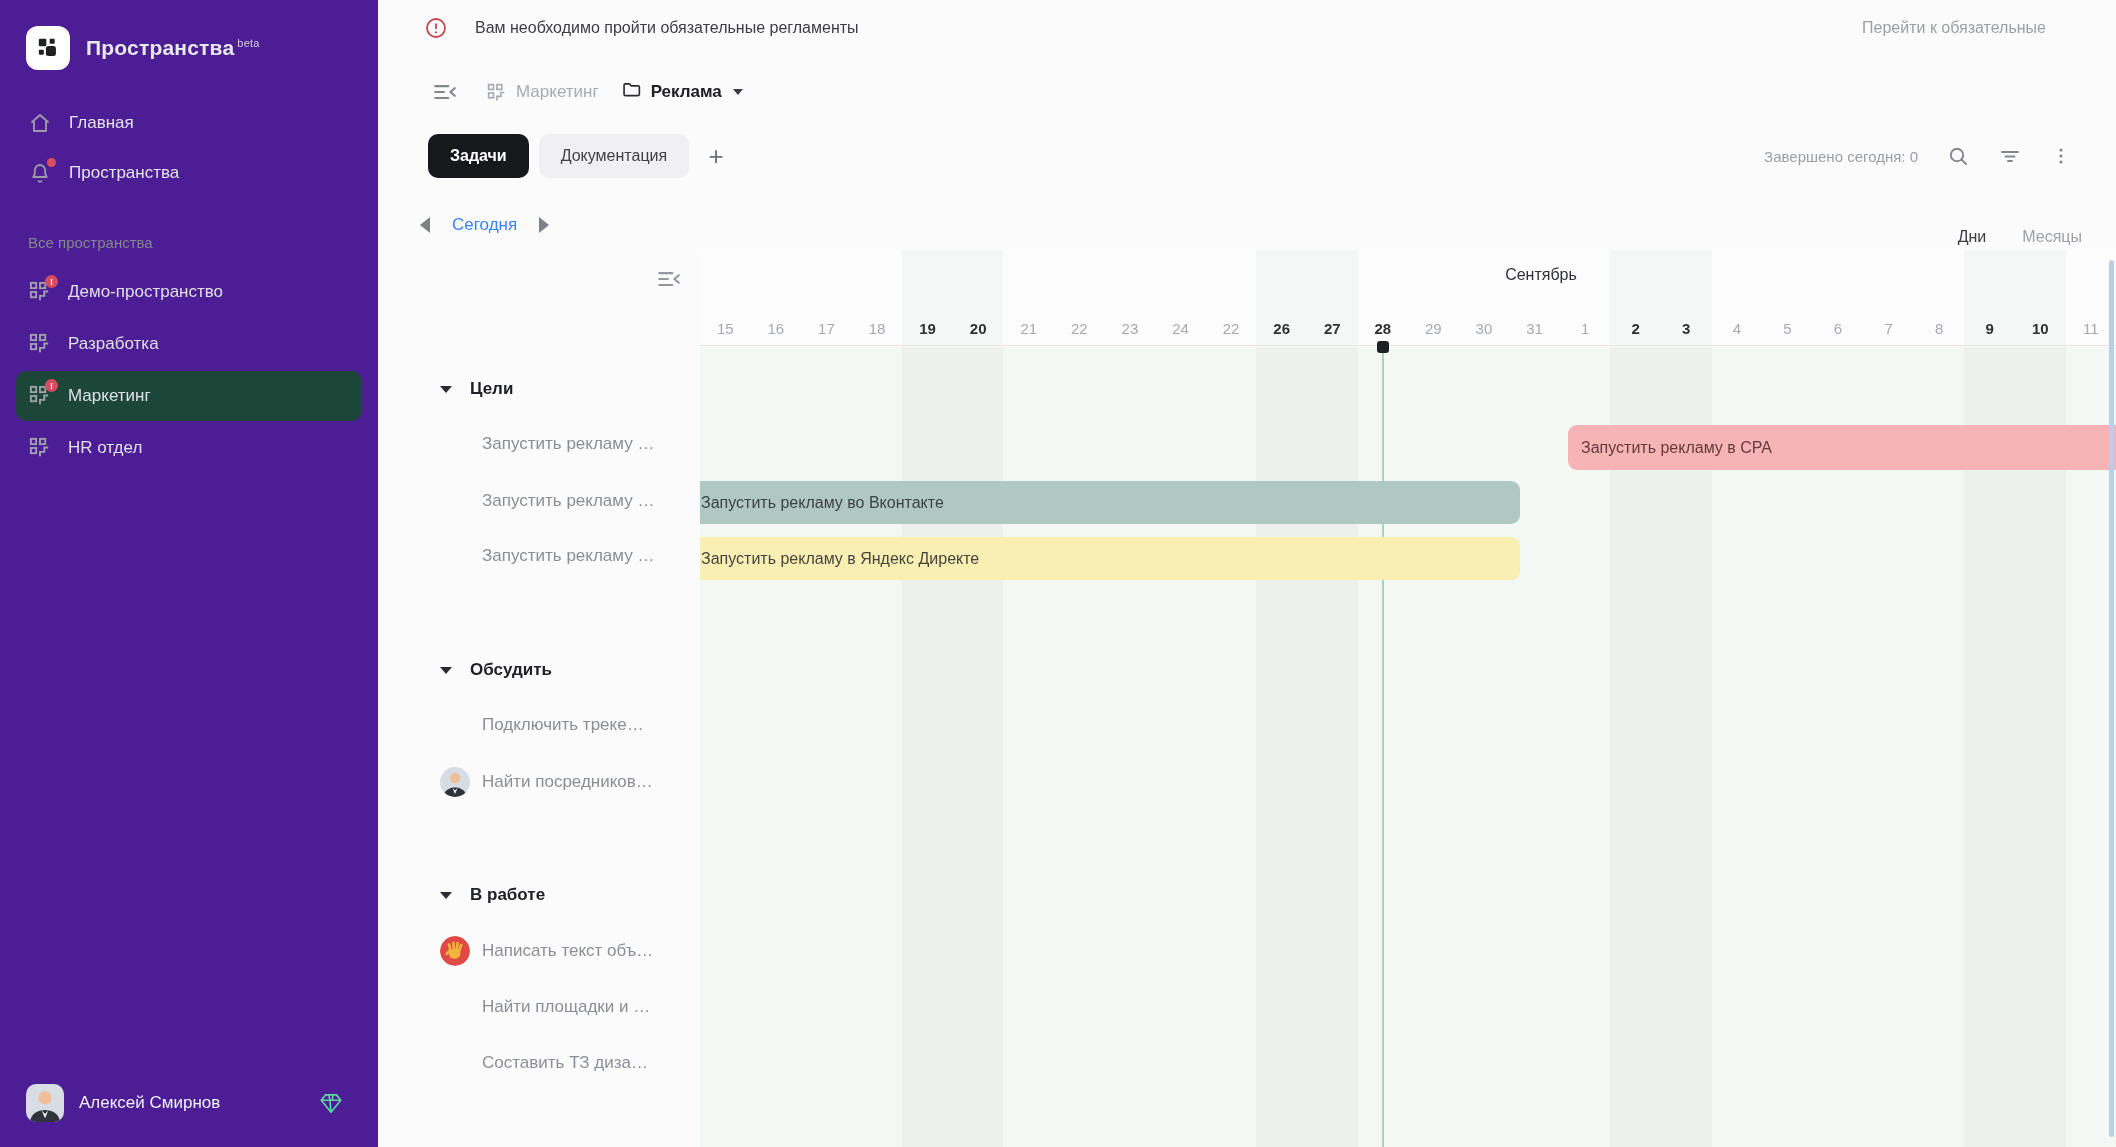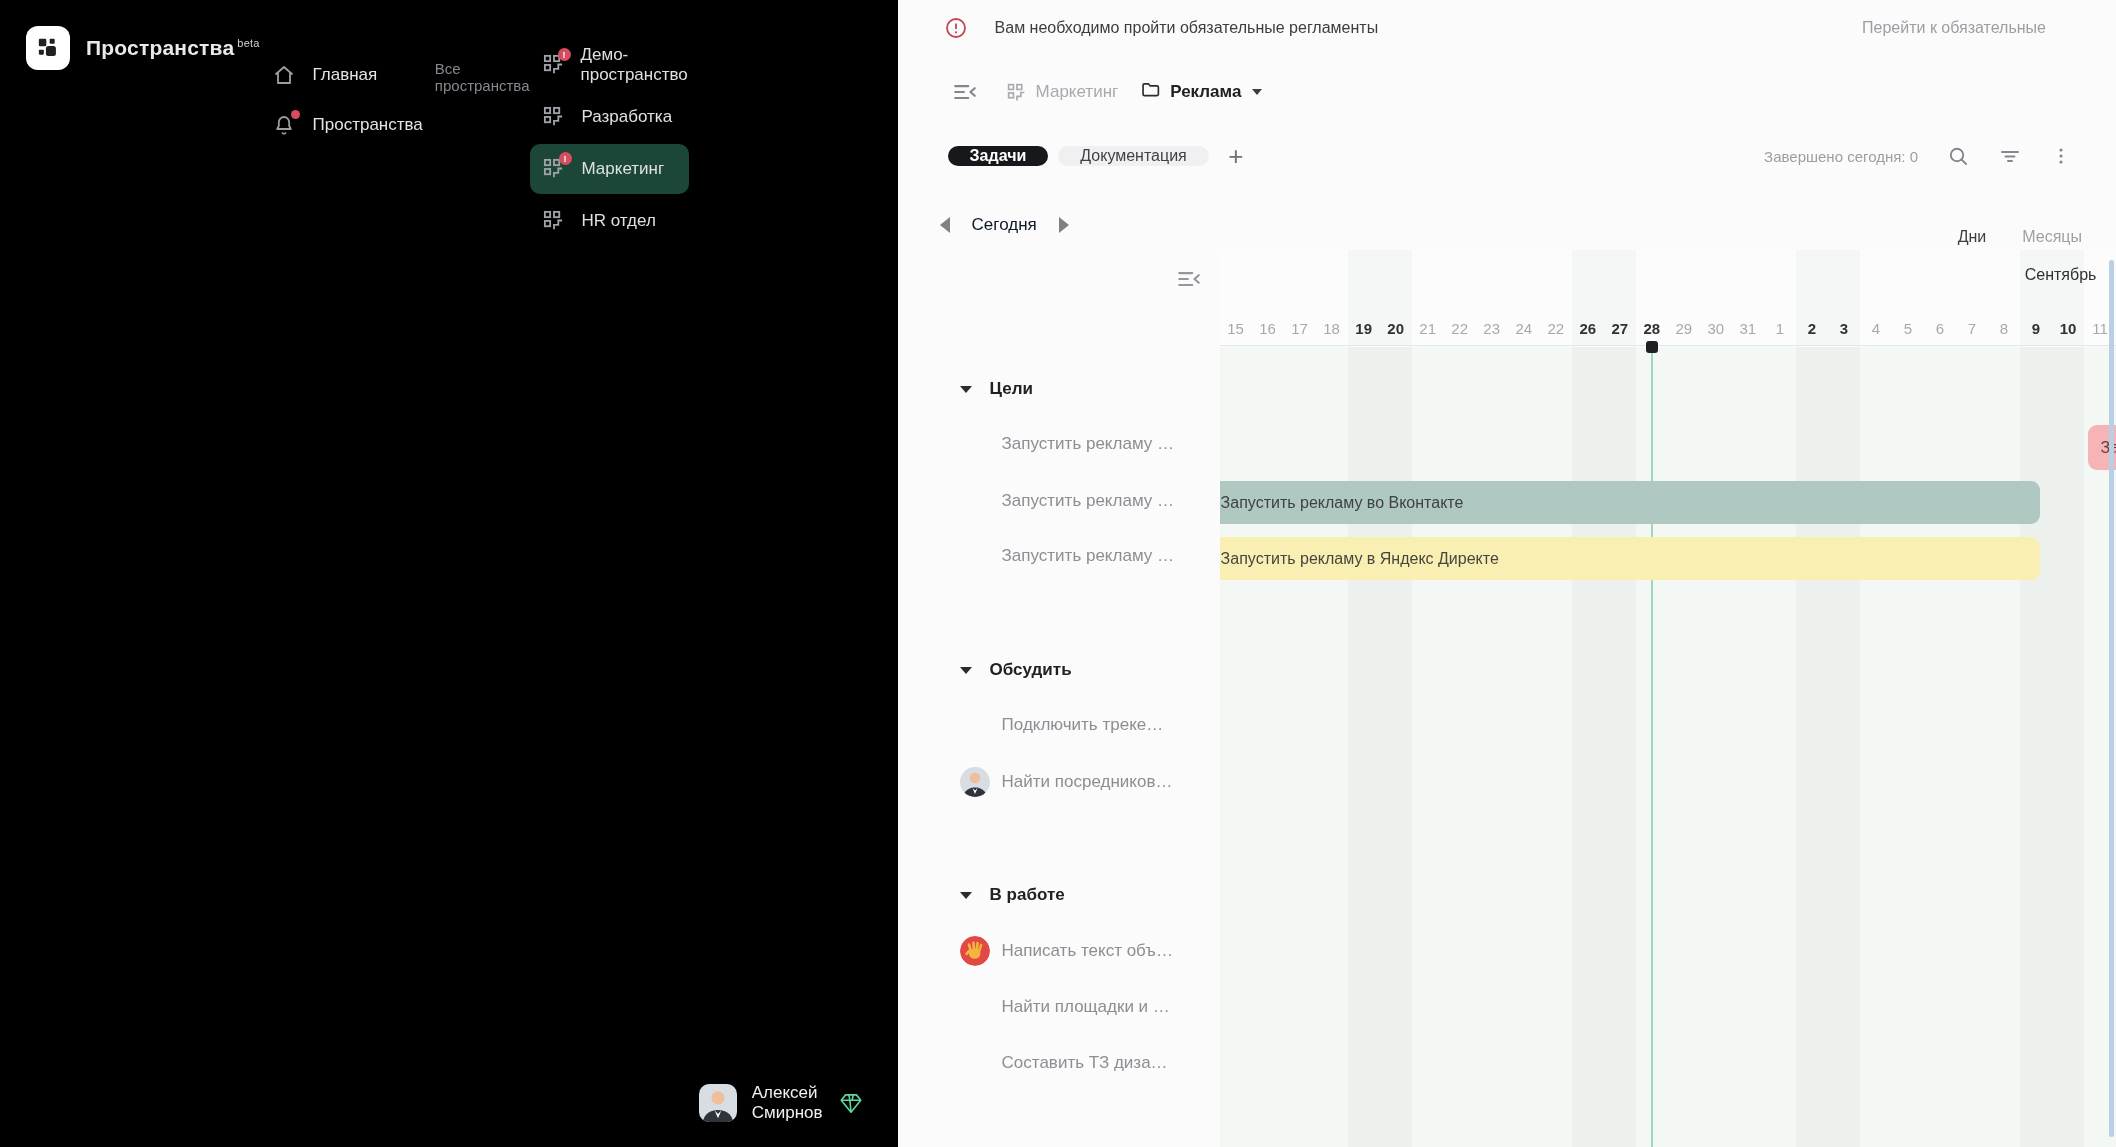--- a/index.html
+++ b/index.html
@@ -1,22 +1,22 @@
 <!DOCTYPE html>
 <html><head>
 <meta charset="utf-8">
 <style>
   * { margin:0; padding:0; box-sizing:border-box; }
   html,body { width:2116px; height:1147px; overflow:hidden;
     font-family:"Liberation Sans", sans-serif; background:#fbfbfc; }
   .app { display:flex; width:100%; height:100%; }
 
   
-  .sidebar { flex:0 0 378px; background:#000000; color:#e8e9eb;
-    display:flex; padding:24px 16px 20px; }
+  .sidebar { flex:0 0 378px; background:#4c1d95; color:#e8e9eb;
+    display:flex; flex-direction:column; padding:24px 16px 20px; }
   .logo-row { display:flex; align-items:center; gap:16px; padding-left:10px; height:48px; }
   .logo-box { width:44px; height:44px; background:#fff; border-radius:12px;
     display:flex; align-items:center; justify-content:center; }
   .logo-title { font-size:21px; font-weight:700; letter-spacing:.2px; }
   .logo-title sup { font-size:11px; font-weight:400; color:#cfd1d4; margin-left:3px; }
   .side-nav { margin-top:26px; }
   .nav-item { display:flex; align-items:center; gap:17px; height:50px;
     padding-left:12px; border-radius:10px; cursor:pointer; font-size:17px; color:#e3e4e6; }
   .nav-item .ico { position:relative; width:24px; height:24px; color:#9b9ea4; display:flex; }
   .dot-badge { position:absolute; top:-3px; right:-4px; width:9px; height:9px;
@@ -50,35 +50,35 @@
   .crumb-space { display:flex; align-items:center; gap:9px; color:#a7aaae; font-size:17px;
     margin-left:14px; cursor:pointer; }
   .crumb-space .ico { display:flex; color:#a7aaae; }
   .crumb-folder { display:flex; align-items:center; gap:9px; color:#202124; font-size:17px;
     font-weight:700; margin-left:8px; cursor:pointer; }
   .caret-down { width:0; height:0; border-left:5px solid transparent;
     border-right:5px solid transparent; border-top:6px solid #3b3c3f; margin-left:2px; }
 
   .tabs-row { height:56px; margin-top:14px; display:flex; align-items:center;
     padding:0 44px 0 50px; gap:10px; flex:0 0 auto; }
-  .tab { height:20px; padding:0 22px; border-radius:10px; border:none; font-size:16px;
+  .tab { height:44px; padding:0 22px; border-radius:10px; border:none; font-size:16px;
     font-family:inherit; cursor:pointer; background:#f0f0f2; color:#404145; }
   .tab.active { background:#17181b; color:#fff; font-weight:700; }
   .tab-plus { width:34px; height:34px; display:flex; align-items:center; justify-content:center;
     color:#6d7074; font-size:26px; font-weight:300; cursor:pointer; }
   .tabs-right { margin-left:auto; display:flex; align-items:center; gap:28px; }
   .completed { font-size:15px; color:#9b9ea2; }
 
   .datenav-row { height:50px; margin-top:16px; display:flex; align-items:center;
     padding:0 34px 0 42px; flex:0 0 auto; }
   .nav-arrow { width:0; height:0; border-top:8px solid transparent; border-bottom:8px solid transparent;
     cursor:pointer; }
   .nav-arrow.left { border-right:10px solid #7d8084; }
   .nav-arrow.right { border-left:10px solid #7d8084; }
-  .today-label { font-size:17px; color:#0f172a; margin:0 22px; cursor:pointer; }
+  .today-label { font-size:17px; color:#3b82f6; margin:0 22px; cursor:pointer; }
   .views { margin-left:auto; display:flex; gap:36px; }
   .view-opt { font-size:16px; color:#9da0a4; cursor:pointer; padding-bottom:4px;margin-top:29px; }
   .view-opt.active { color:#3b3d40; border-bottom:2px solid #3f4144; }
 
   
   .gantt { flex:1; display:flex; position:relative; overflow:hidden; }
   .task-panel { flex:0 0 322px; position:relative; background:#fbfbfc; }
   .panel-collapse { position:absolute; top:16px; left:278px; color:#94979d; }
   .g-row { position:absolute; left:0; right:0; height:34px; display:flex; align-items:center; }
   .g-caret { position:absolute; left:62px; width:0; height:0; border-left:6px solid transparent;

